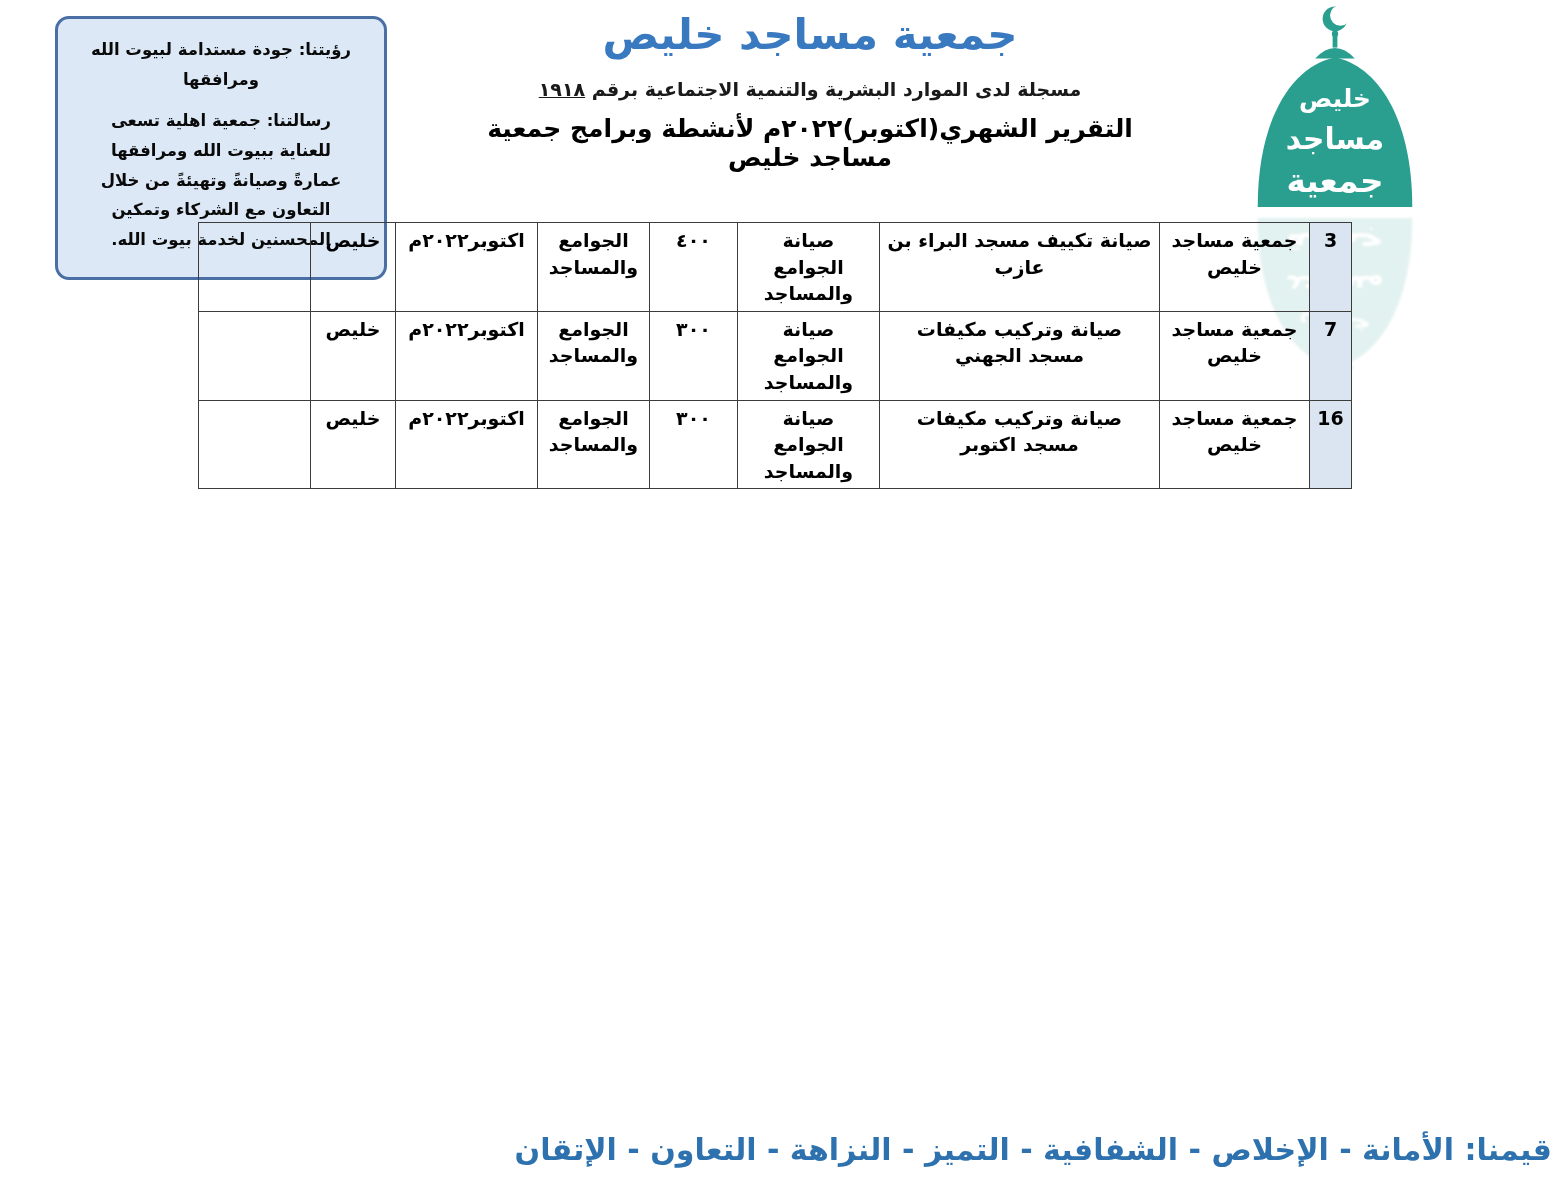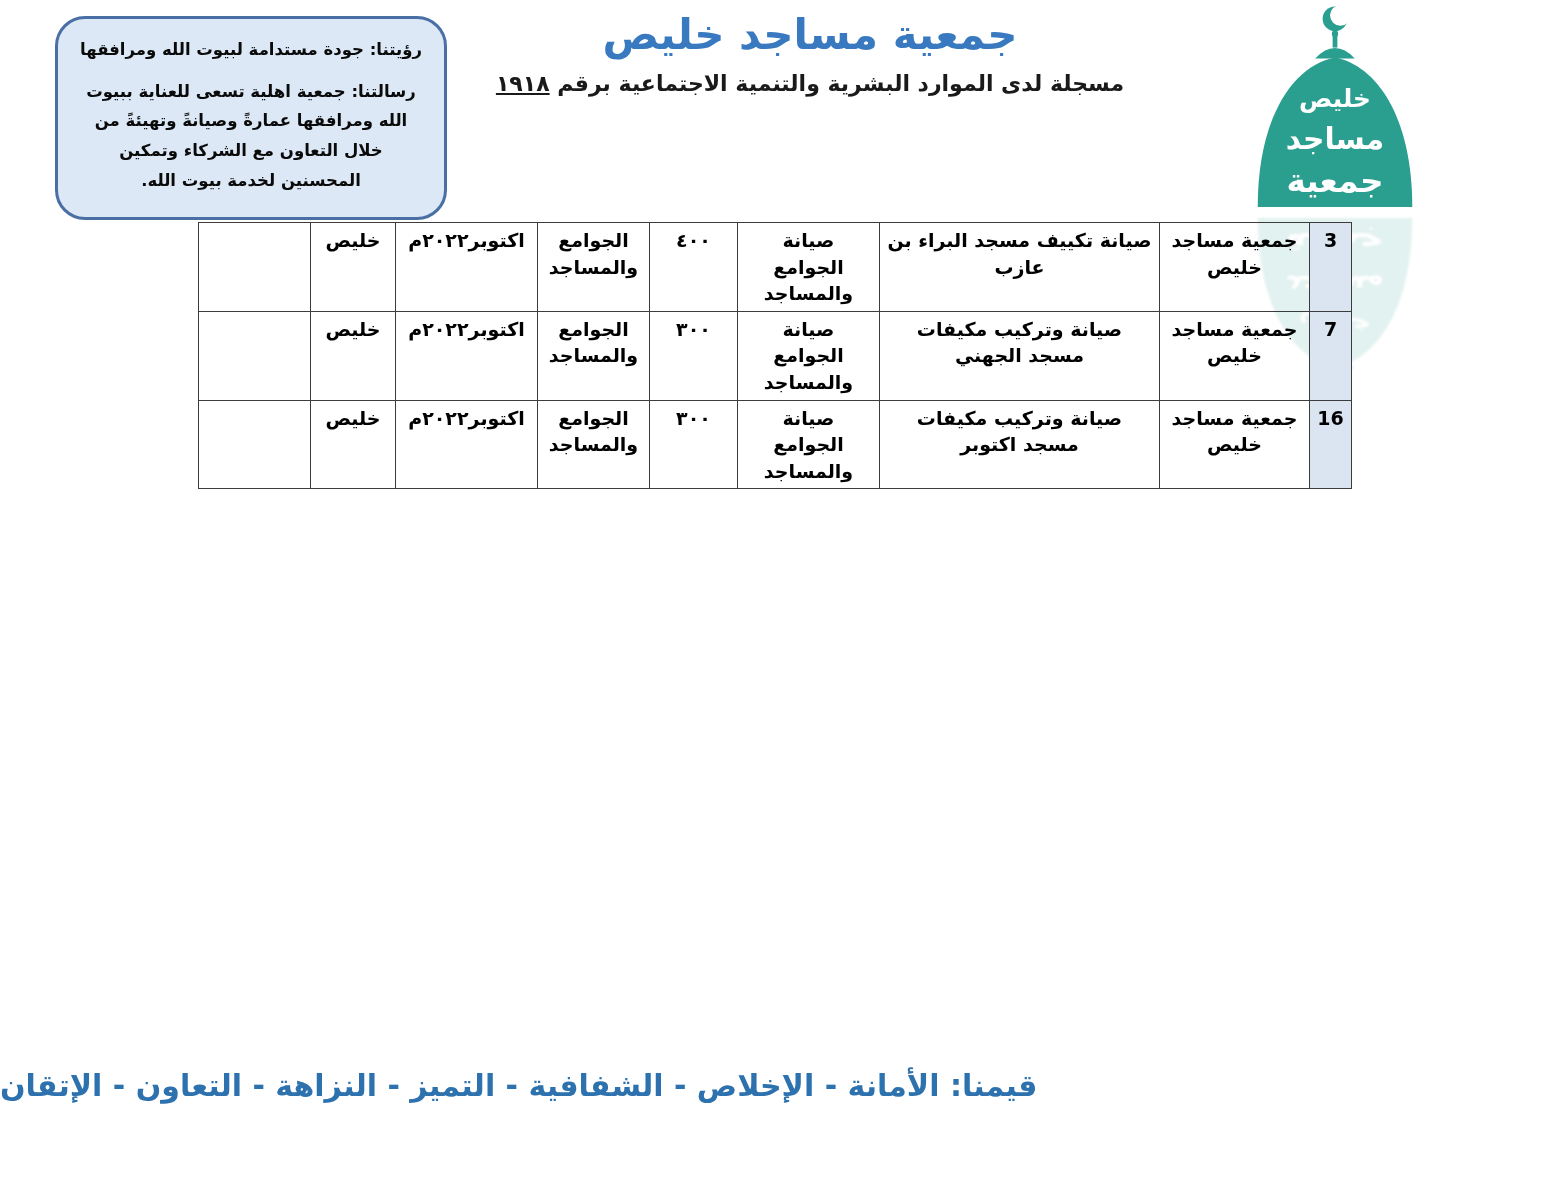--- a/index.html
+++ b/index.html
@@ -7,24 +7,24 @@
     width: 1552px; height: 1200px;
     position: relative;
     background: #ffffff;
     font-family: "DejaVu Sans", sans-serif;
     overflow: hidden;
   }
 
   
   .vision-box {
     position: absolute; left: 55px; top: 16px;
-    width: 392px; min-height: 168px;
+    width: 332px; min-height: 168px;
     background: #dce8f5;
     border: 3px solid #4a6fa5;
-    border-radius: 30px;
+    border-radius: 14px;
     padding: 16px 18px 12px 18px;
     box-sizing: border-box;
     direction: rtl;
     text-align: center;
     font-weight: bold;
     font-size: 16.5px;
     line-height: 1.8;
     color: #0a0a0a;
   }
   .vision-box .vision-line { margin: 0 0 12px 0; }
@@ -34,22 +34,22 @@
   .header-center {
     position: absolute; left: 460px; top: 10px; width: 700px;
     text-align: center; direction: rtl;
   }
   .org-title {
     font-size: 42px; font-weight: bold;
     color: #3879bf;
     letter-spacing: 1px;
   }
   .reg-line {
-    margin-top: 12px;
-    font-size: 22px; font-weight: bold; color: #1a1a1a;
+    margin-top: 19px;
+    font-size: 19px; font-weight: bold; color: #1a1a1a;
   }
   .reg-number { text-decoration: underline; }
   .report-title {
     margin-top: 14px;
     font-size: 25px; font-weight: bold; color: #000;
   }
 
   
   .logo-wrap {
     position: absolute; left: 1240px; top: 2px;
@@ -85,42 +85,43 @@
     padding: 4px 6px;
     height: 80px;
     box-sizing: border-box;
     color: #000;
     overflow: hidden;
   }
   table.activities td.serial { background: #dbe5f1; }
 
   
   .values-line {
-    position: absolute; top: 1068px; left: 0; width: 1552px;
-    text-align: left;
+    position: absolute; top: 1132px; left: 0; width: 1552px;
+    text-align: right;
     direction: rtl;
     font-size: 30px;
     font-weight: bold;
     color: #2d72ae;
   }
 </style>
 </head>
 <body>
 
 <div class="vision-box">
   <p class="vision-line">رؤيتنا: جودة مستدامة لبيوت الله ومرافقها</p>
   <p class="mission-line">رسالتنا: جمعية اهلية تسعى للعناية ببيوت الله ومرافقها عمارةً وصيانةً وتهيئةً من خلال التعاون مع الشركاء وتمكين المحسنين لخدمة بيوت الله.</p>
 </div>
 
 <div class="header-center">
   <div class="org-title">جمعية مساجد خليص</div>
   <div class="reg-line">
     <span>مسجلة لدى الموارد البشرية والتنمية الاجتماعية برقم</span>
     <span class="reg-number">١٩١٨</span>
   </div>
+  <div class="report-title">التقرير الشهري(اكتوبر)٢٠٢٢م لأنشطة وبرامج جمعية مساجد خليص</div>
 </div>
 
 <div class="logo-wrap">
   <svg class="logo-svg" viewBox="0 0 180 215" xmlns="http://www.w3.org/2000/svg">
     <g>
       <circle cx="90" cy="17" r="12.5" fill="#2a9e8f"></circle>
       <circle cx="95.5" cy="13.5" r="10.5" fill="#ffffff"></circle>
     </g>
     <circle cx="90" cy="32" r="3.2" fill="#2a9e8f"></circle>
     <rect x="87.6" y="33" width="4.8" height="13" fill="#2a9e8f"></rect>

